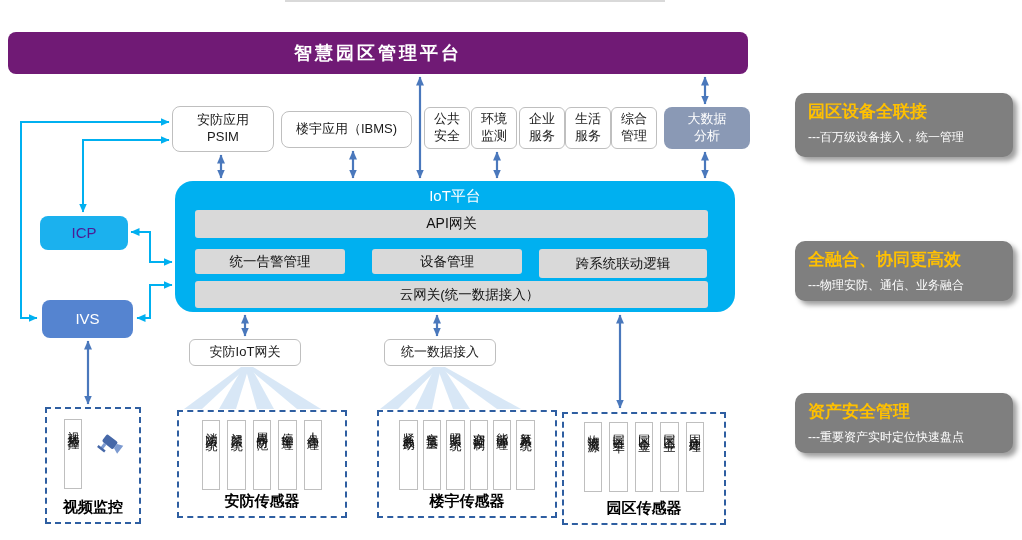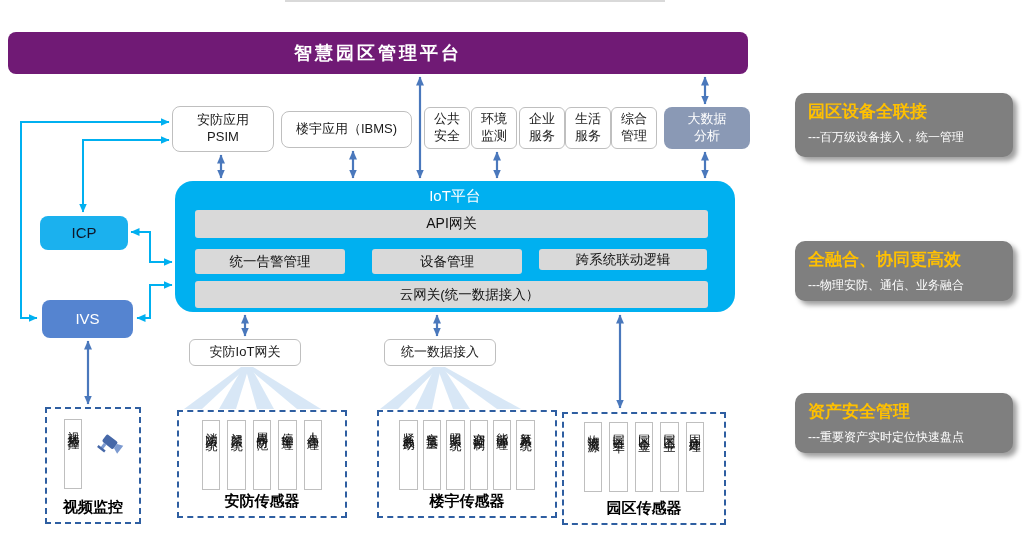--- a/index.html
+++ b/index.html
@@ -30,25 +30,25 @@
            background:#8A99B5;color:#fff;font-size:13px;}
 
   .iot{left:175px;top:181px;width:560px;height:131px;border-radius:18px;background:#00B0F0;}
   .iot-title{left:175px;top:186px;width:560px;height:20px;color:#fff;font-size:15px;
              display:flex;align-items:center;justify-content:center;}
   .gray-bar{background:#D9D9D9;border-radius:3px;display:flex;align-items:center;
             justify-content:center;font-size:13.5px;color:#111;}
   .api{left:195px;top:210px;width:513px;height:28px;font-size:14px;}
   .mod0{left:195px;top:249px;width:150px;height:25px;}
   .mod1{left:372px;top:249px;width:150px;height:25px;}
-  .mod2{left:539px;top:249px;width:168px;height:21px;}
+  .mod2{left:539px;top:249px;width:168px;height:29px;}
   .cloud{left:195px;top:281px;width:513px;height:27px;padding-left:36px;}
 
   .icp{left:40px;top:216px;width:88px;height:34px;border-radius:8px;background:#1BB1EE;
-       color:#0f172a;font-size:15px;}
+       color:#4c1d95;font-size:15px;}
   .ivs{left:42px;top:300px;width:91px;height:38px;border-radius:8px;background:#5584D0;
        color:#ffffff;font-size:15px;}
 
   .gw{top:339px;width:112px;height:27px;font-size:13px;border-radius:6px;}
   .gw-sec{left:189px;} .gw-bld{left:384px;}
 
   .sgroup{border:2px dashed #2E5EA1;background:#fff;display:flex;flex-direction:column;
           align-items:center;}
   .sg-video{left:45px;top:407px;width:92px;height:113px;position:absolute;}
   .sg-sec{left:177px;top:410px;width:170px;height:108px;}

